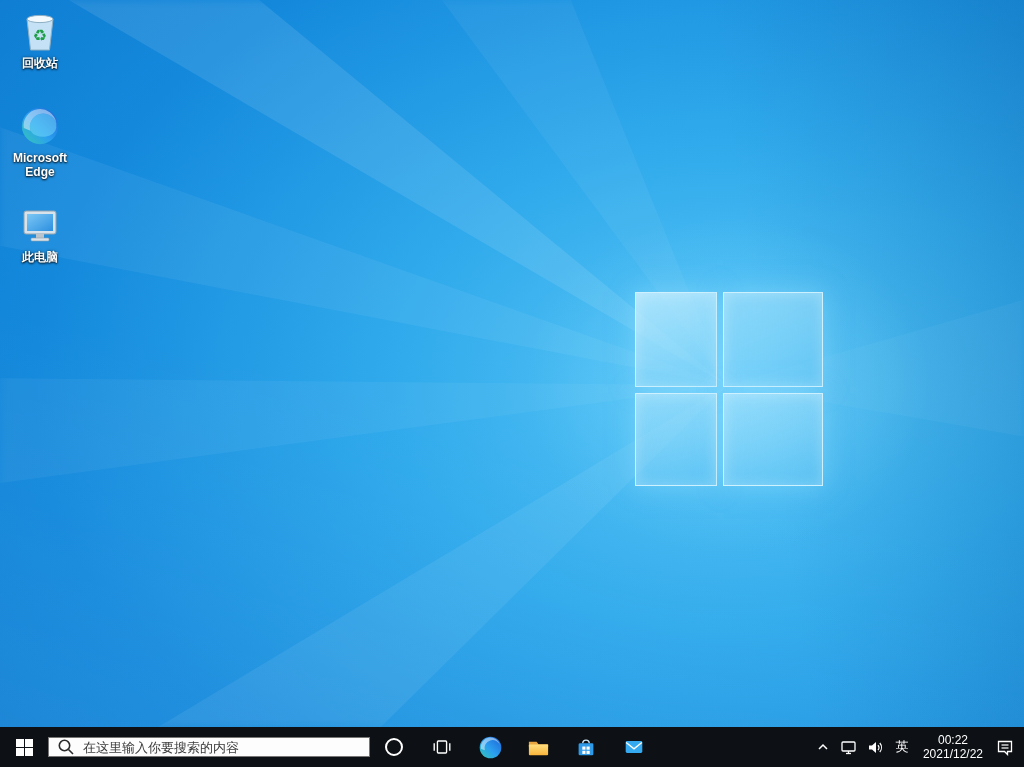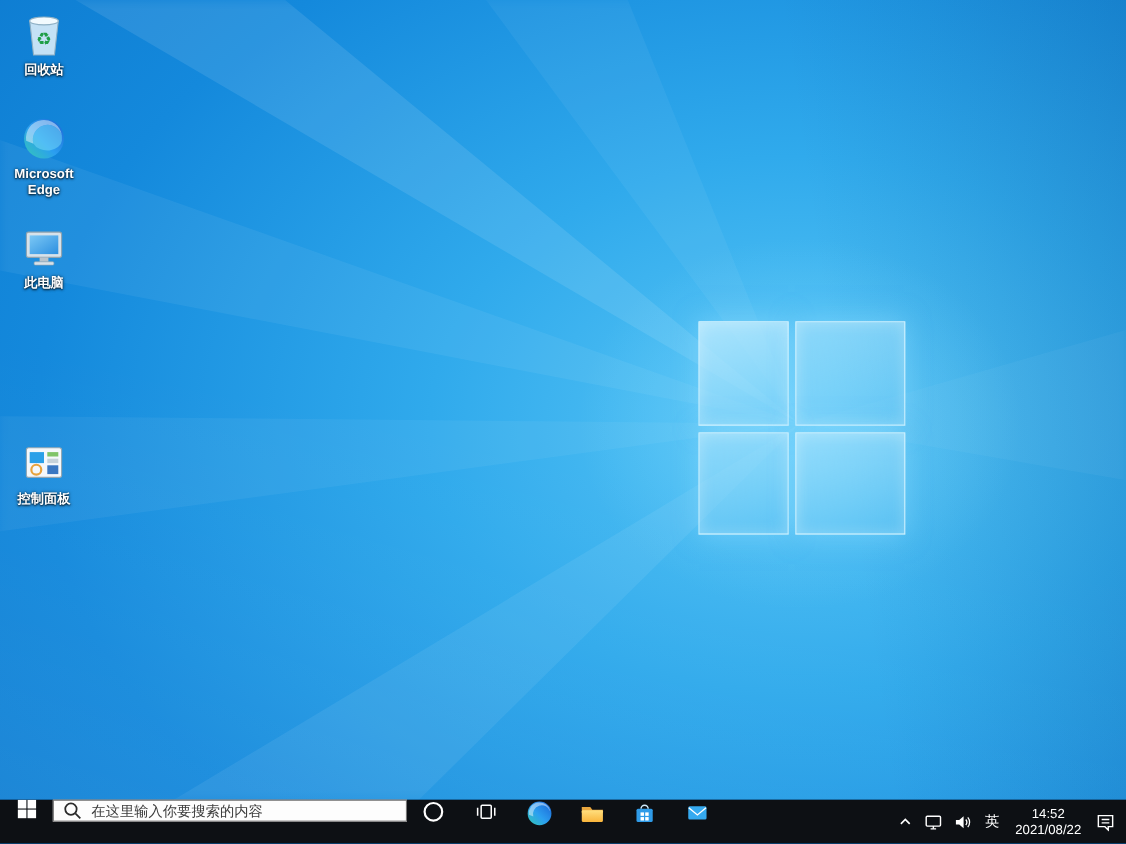--- a/index.html
+++ b/index.html
@@ -46,21 +46,21 @@
     color:#fff; font-size:12px; line-height:14px;
     text-shadow:0 1px 2px rgba(0,0,0,.9), 0 0 3px rgba(0,0,0,.55);
     word-wrap:break-word;
     font-weight:bold;
   }
   .di-0 { top:8px; } .di-1 { top:103px; } .di-2 { top:202px; } .di-3 { top:300px; } .di-4 { top:398px; }
 
   
   .taskbar {
     position:absolute; left:0; bottom:0; width:1024px; height:40px;
-    background:#0d1014; display:flex; align-items:flex-start; color:#fff;
+    background:#0d1014; display:flex; align-items:center; color:#fff;
   }
   .tb-btn { width:48px; display:flex; align-items:center; justify-content:center; cursor:pointer; }
   .search-box {
     width:322px; background:#fdfdfd; border:1px solid #767676;
     display:flex; align-items:center; padding:0 8px; gap:8px;
   }
   .search-box input {
     border:none; outline:none; background:transparent; flex:1;
     font-size:13px; color:#222; font-family:"Liberation Sans", sans-serif;
   }
@@ -133,33 +133,20 @@
         </defs>
         <circle cx="22" cy="22" r="19" fill="url(#eg1)"></circle>
         <path d="M5 24 A17 17 0 0 1 39 19 A13 13 0 0 0 12 27 Z" fill="rgba(255,255,255,.45)"></path>
         <path d="M12 27 A13 13 0 0 1 39 19 L39 24 A14 10 0 0 1 12 27 Z" fill="rgba(120,220,250,.5)"></path>
       </svg>
     </div>
     <div class="lbl">Microsoft Edge</div>
   </div>
 
 
-  <div class="desk-icon di-4">
-    <div class="glyph">
-      <svg width="44" height="44" viewBox="0 0 44 44">
-        <rect x="6" y="8" width="32" height="27" rx="2" fill="#f4f8fb" stroke="#93a6b2"></rect>
-        <rect x="9" y="12" width="13" height="10" fill="#2aa0e8"></rect>
-        <circle cx="15" cy="28" r="4.5" fill="none" stroke="#e8a33d" stroke-width="2"></circle>
-        <rect x="25" y="12" width="10" height="4" fill="#7fc468"></rect>
-        <rect x="25" y="18" width="10" height="4" fill="#c7d3da"></rect>
-        <rect x="25" y="24" width="10" height="8" fill="#3a78c2"></rect>
-      </svg>
-    </div>
-    <div class="lbl">控制面板</div>
-  </div>
 </div>
 
 <div class="taskbar">
 
   <div class="tb-btn">
     <svg width="17" height="17" viewBox="0 0 17 17">
       <rect x="0" y="0" width="8" height="8" fill="#fff"></rect>
       <rect x="9" y="0" width="8" height="8" fill="#fff"></rect>
       <rect x="0" y="9" width="8" height="8" fill="#fff"></rect>
       <rect x="9" y="9" width="8" height="8" fill="#fff"></rect>
@@ -249,22 +236,22 @@
     <div class="tray-btn">
       <svg width="17" height="17" viewBox="0 0 17 17">
         <polygon points="2,6.5 5,6.5 9,3 9,14 5,10.5 2,10.5" fill="#fff"></polygon>
         <path d="M11 6 a4 4 0 0 1 0 5" fill="none" stroke="#fff" stroke-width="1.2"></path>
         <path d="M12.8 4 a7 7 0 0 1 0 9" fill="none" stroke="#fff" stroke-width="1.2"></path>
       </svg>
     </div>
     <div class="tray-btn ime">英</div>
     <div class="tray-btn clock">
       <div>
-        <div>14:52</div>
-        <div>2021/08/22</div>
+        <div>00:22</div>
+        <div>2021/12/22</div>
       </div>
     </div>
     <div class="tray-btn">
       <svg width="18" height="18" viewBox="0 0 18 18">
         <path d="M2.5 3.5 h13 v10 h-4 l0 3 l-3 -3 h-6 Z" fill="none" stroke="#fff" stroke-width="1.3"></path>
         <line x1="5.5" y1="7" x2="12.5" y2="7" stroke="#fff" stroke-width="1.2"></line>
         <line x1="5.5" y1="10" x2="12.5" y2="10" stroke="#fff" stroke-width="1.2"></line>
       </svg>
     </div>
     <div class="show-desktop"></div>

